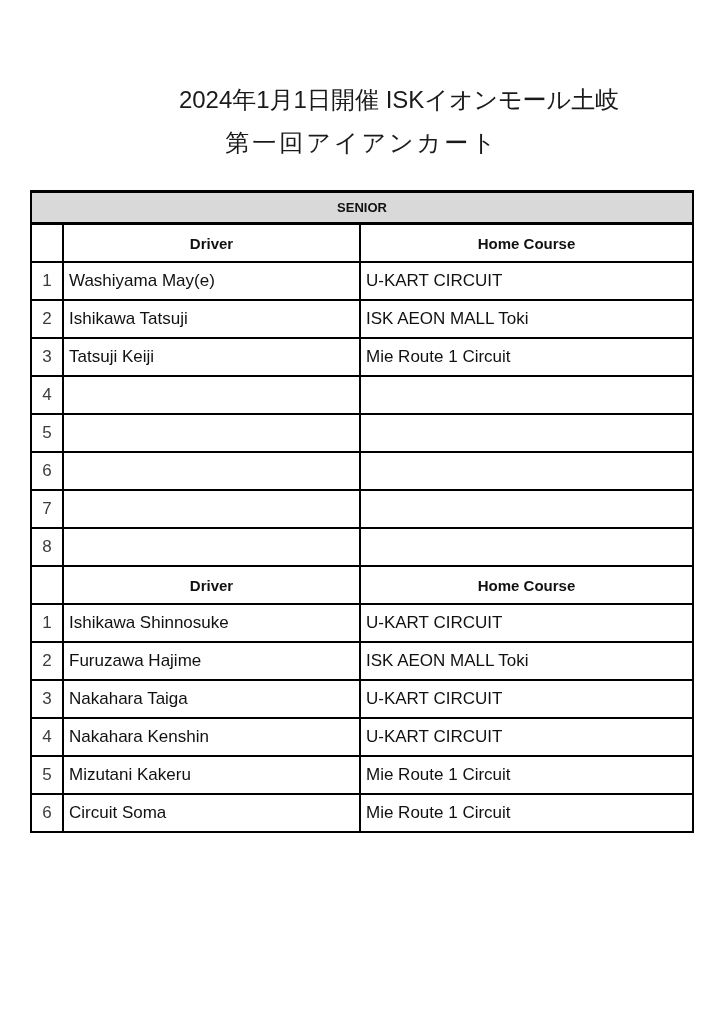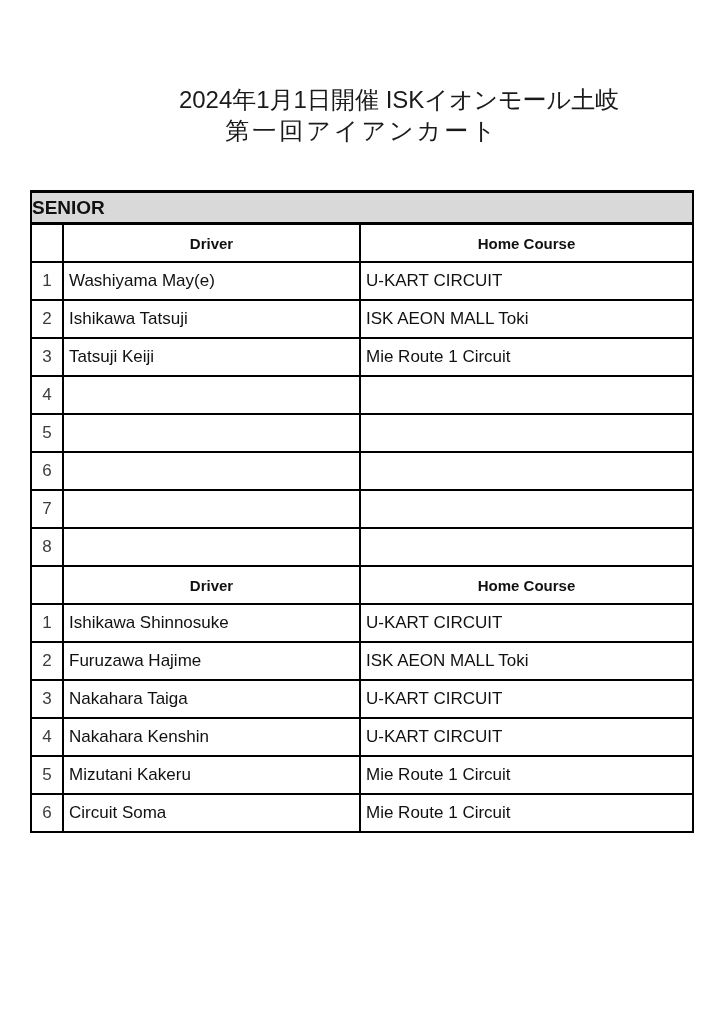--- a/index.html
+++ b/index.html
@@ -19,21 +19,21 @@
     position: absolute;
     left: 0;
     width: 724px;
     text-align: center;
     font-size: 24px;
     font-weight: 500;
     color: #1a1a1a;
     white-space: nowrap;
   }
   .doc-title.line1 { top: 84px; margin-left: 37px; }
-  .doc-title.line2 { top: 115px; letter-spacing: 3px; }
+  .doc-title.line2 { top: 127px; letter-spacing: 3px; }
 
   table.entry-table {
     position: absolute;
     left: 30px;
     top: 190px;
     width: 662px;
     table-layout: fixed;
     border-collapse: collapse;
     border: 2px solid #000000;
   }
@@ -50,23 +50,23 @@
   tr.r-list-title td {
     height: 36px;
     font-size: 17px;
     font-weight: bold;
     text-align: center;
     background: #ffffff;
   }
   tr.r-section td {
     height: 29px;
     background: #d9d9d9;
-    font-size: 19px;
+    font-size: 13px;
     font-weight: bold;
-    text-align: left;
+    text-align: center;
     border-top: 3px solid #000000;
     border-bottom: 3px solid #000000;
   }
   tr.r-colhead td {
     height: 36px;
     font-size: 15px;
     font-weight: bold;
     text-align: center;
   }
   tr.r-data td {

